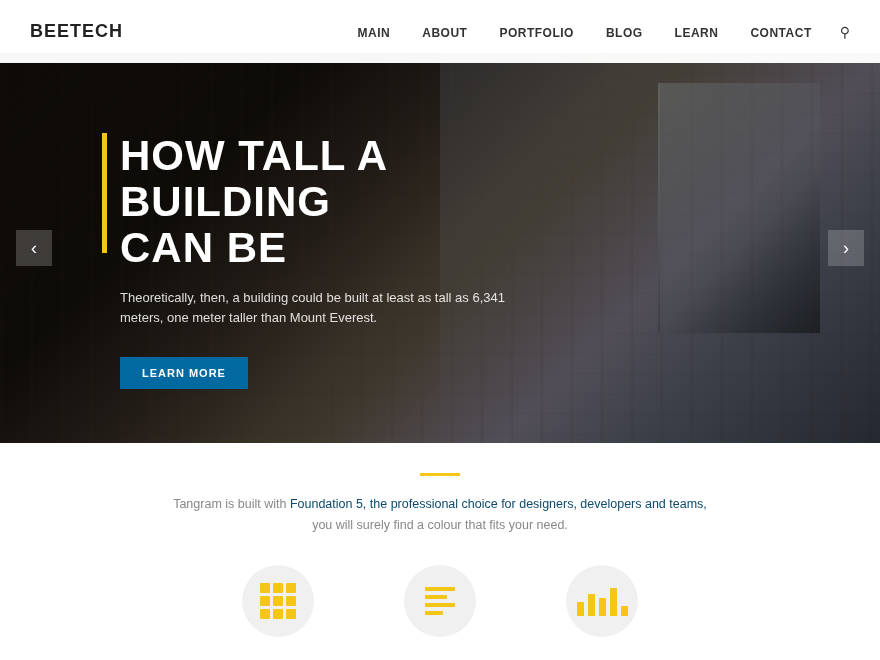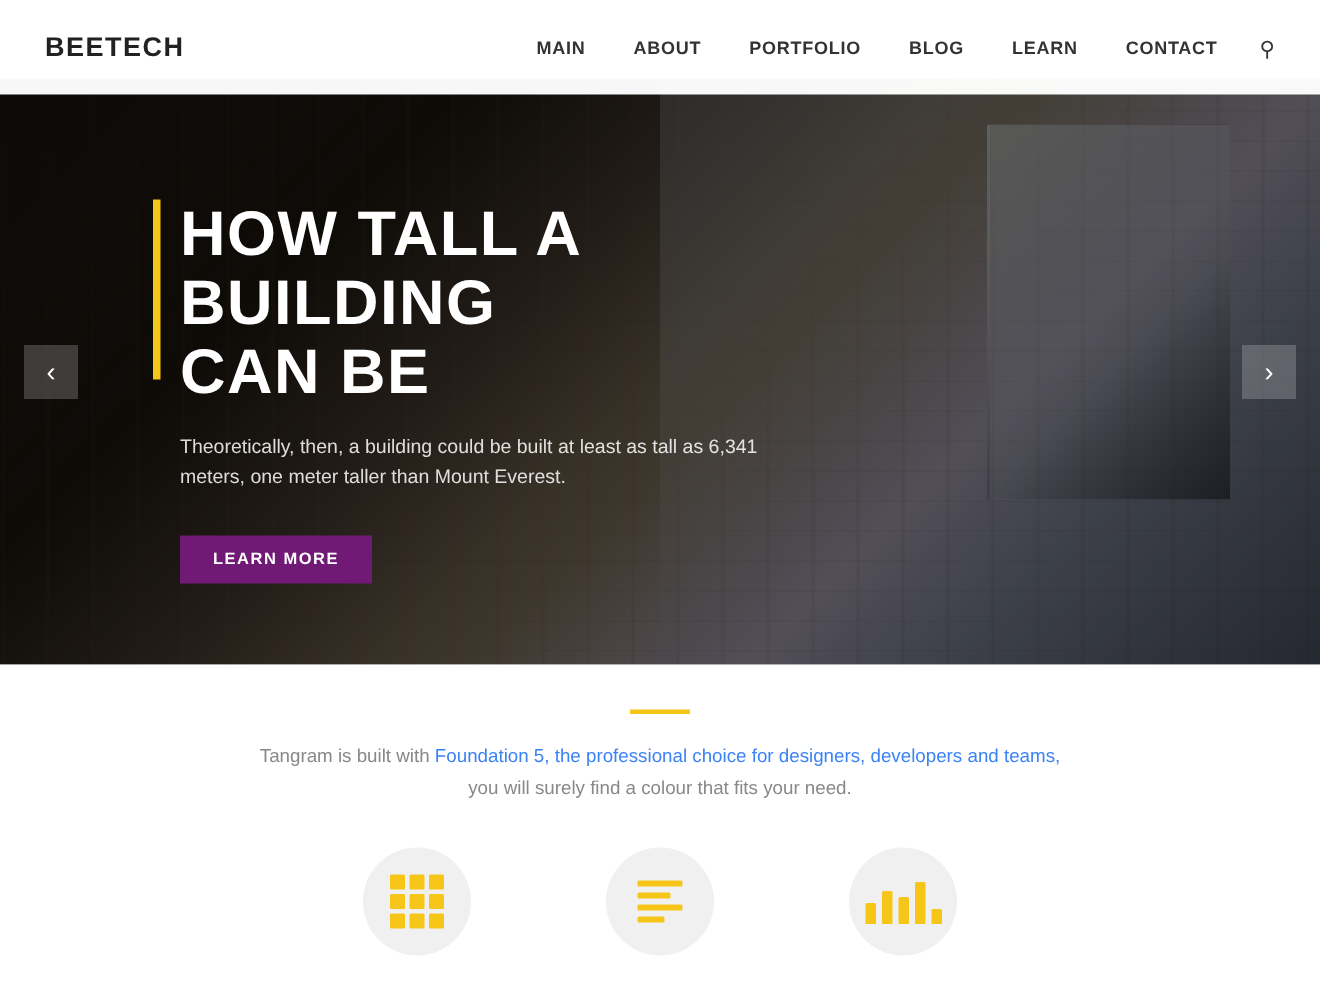--- a/index.html
+++ b/index.html
@@ -138,21 +138,21 @@
     .hero-desc {
       font-size: 13px;
       color: rgba(255,255,255,0.85);
       line-height: 1.6;
       margin-bottom: 28px;
       max-width: 430px;
     }
     .hero-btn {
       display: inline-block;
       padding: 10px 22px;
-      background: #701a75;
+      background: #0369a1;
       color: #fff;
       font-size: 11px;
       font-weight: 700;
       letter-spacing: 1px;
       text-transform: uppercase;
       border: none;
       cursor: pointer;
       text-decoration: none;
     }
 
@@ -198,21 +198,21 @@
       background: #f5c518;
       margin: 0 auto 18px;
     }
     .service-desc {
       font-size: 12.5px;
       color: #888;
       line-height: 1.7;
       max-width: 540px;
       margin: 0 auto 28px;
     }
-    .service-desc a { color: #3b82f6; text-decoration: none; }
+    .service-desc a { color: #0c4a6e; text-decoration: none; }
 
     .service-icons {
       display: flex;
       justify-content: center;
       gap: 90px;
       margin-top: 10px;
     }
     .service-icon-item {
       display: flex;
       flex-direction: column;

